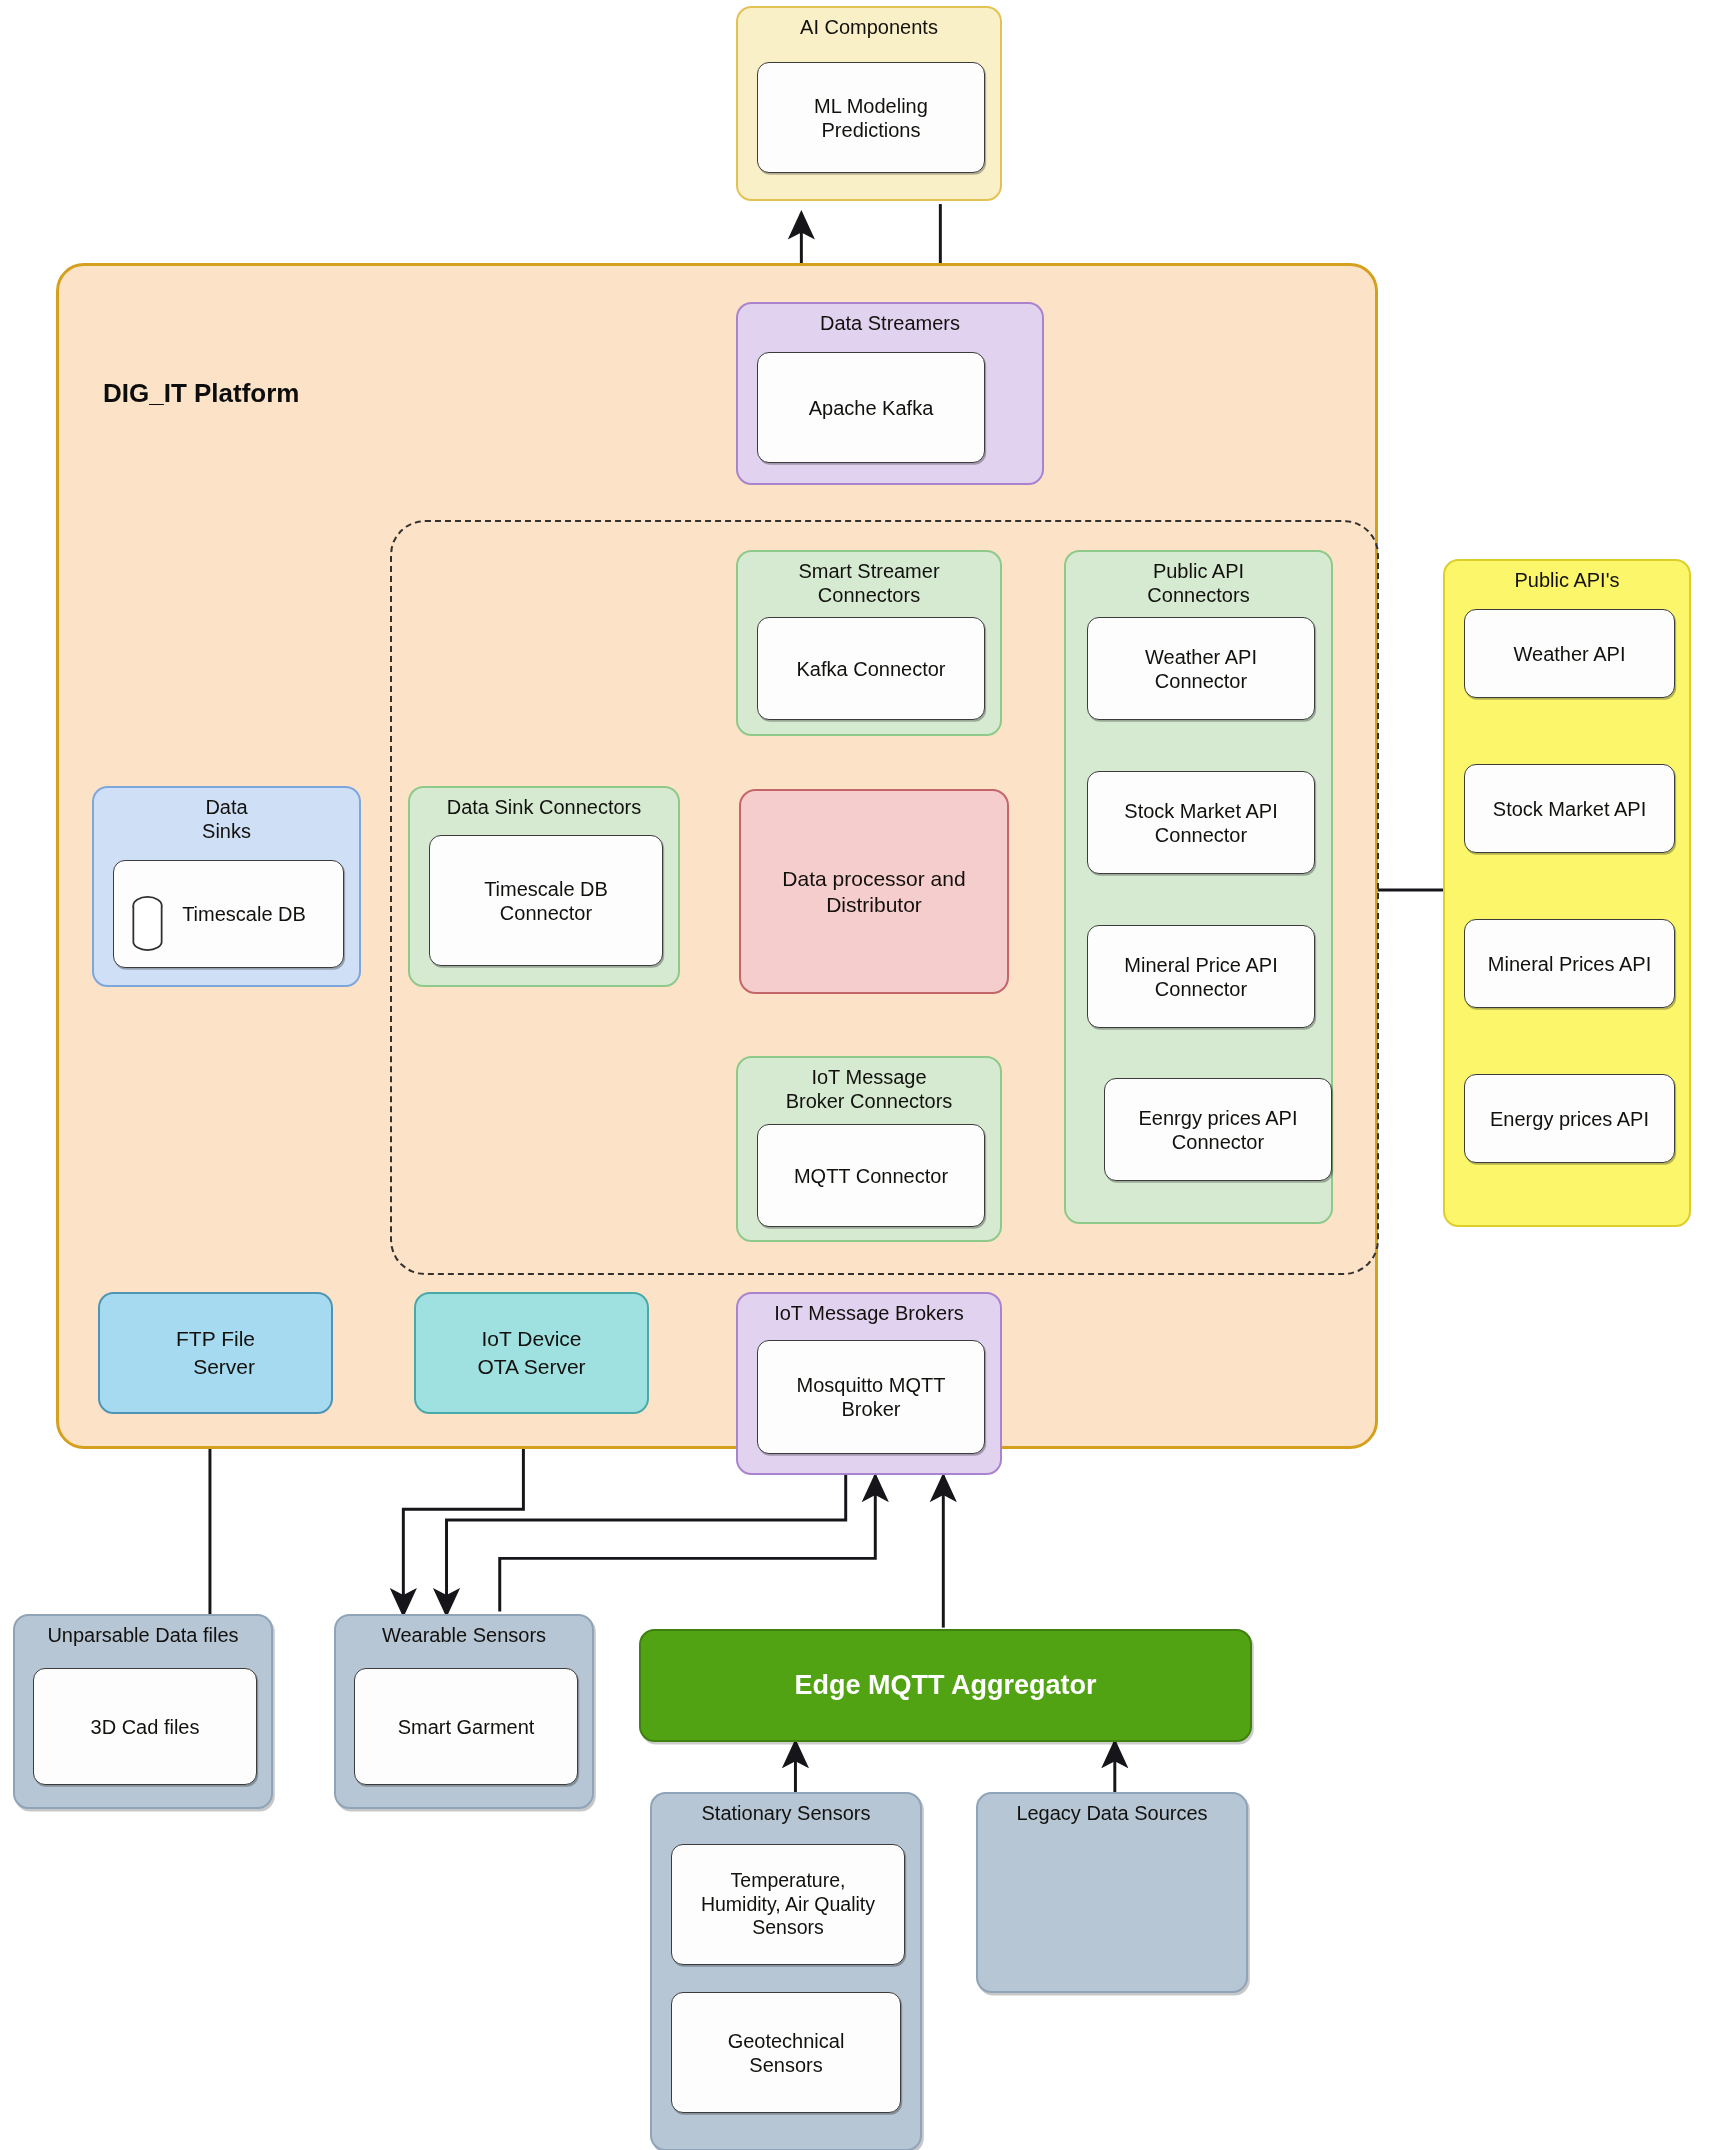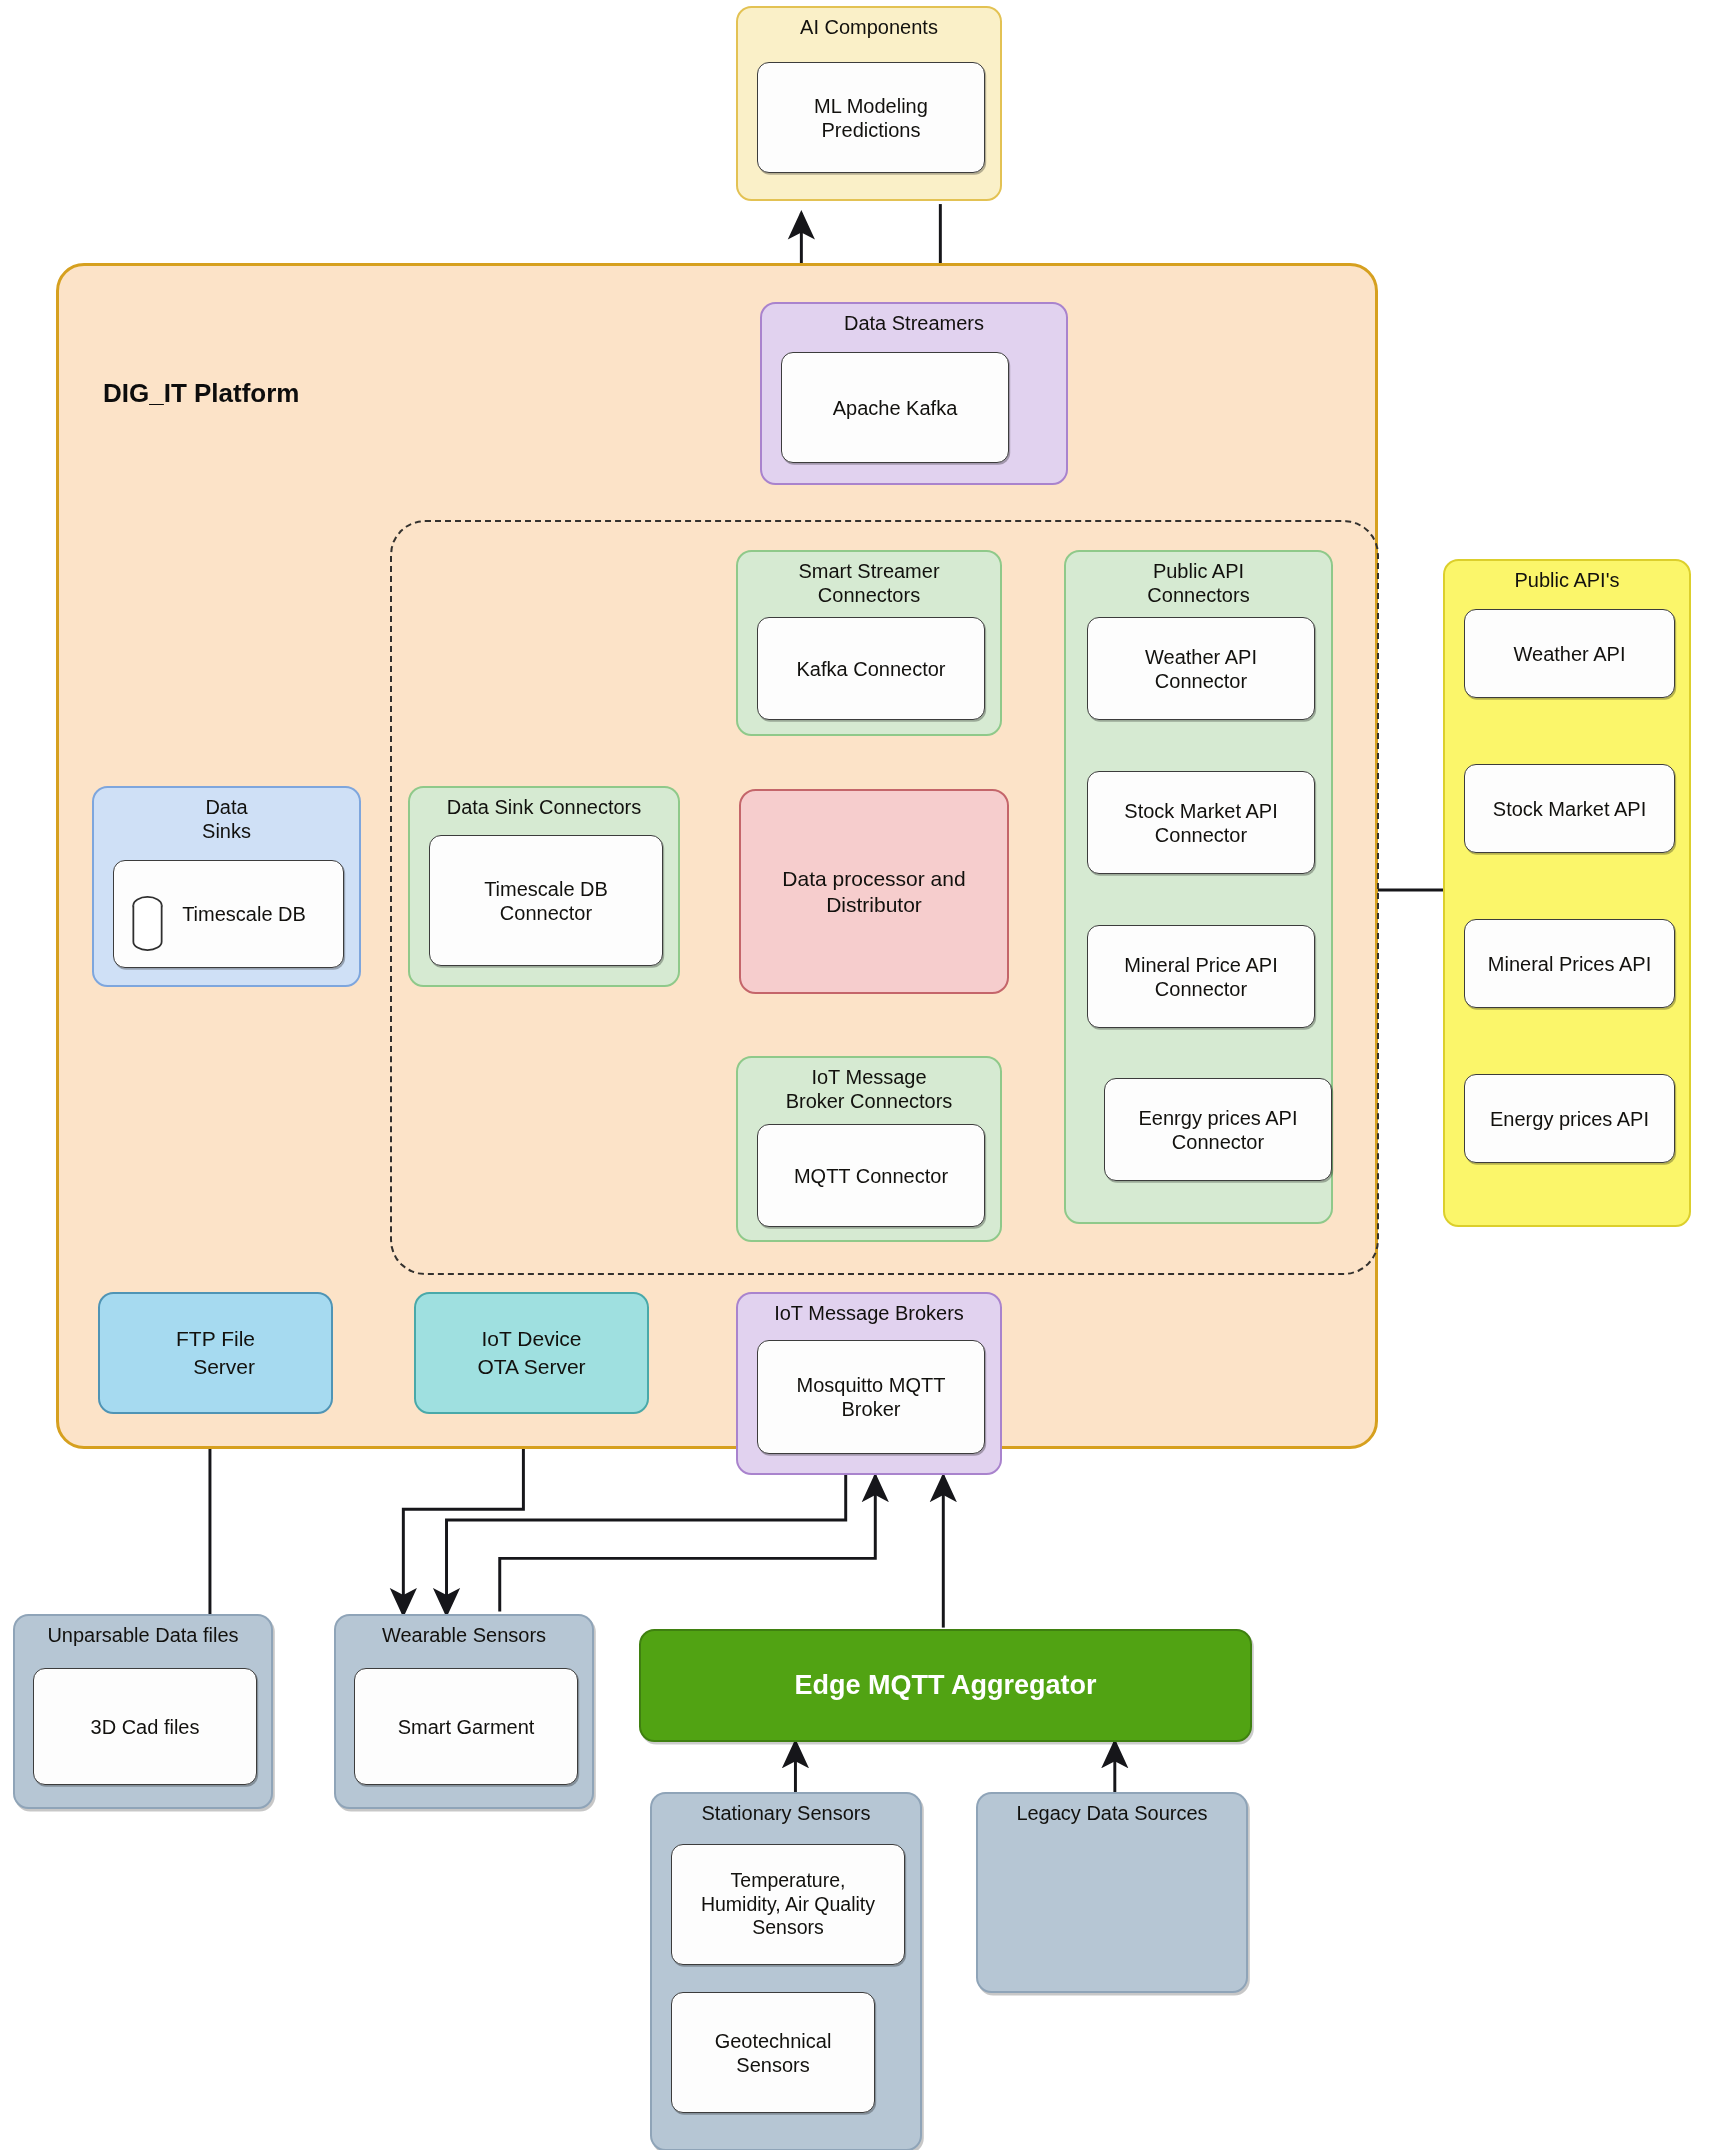--- a/index.html
+++ b/index.html
@@ -127,21 +127,21 @@
   <div class="grp y-grp" style="left:736px;top:6px;width:266px;height:195px;">
     <div class="gtitle">AI Components</div>
     <div class="leaf" style="left:19px;top:54px;width:228px;height:111px;">ML Modeling
 Predictions</div>
   </div>
 
   <div id="platform"></div>
   <div id="platform-title">DIG_IT Platform</div>
   <div id="inner-dashed"></div>
 
-  <div class="grp p-grp" style="left:736px;top:302px;width:308px;height:183px;margin-left:24px;">
+  <div class="grp p-grp" style="left:736px;top:302px;width:308px;height:183px;">
     <div class="gtitle">Data Streamers</div>
     <div class="leaf" style="left:19px;top:48px;width:228px;height:111px;">Apache Kafka</div>
   </div>
 
   <div class="grp g-grp" style="left:736px;top:550px;width:266px;height:186px;">
     <div class="gtitle">Smart Streamer
 Connectors</div>
     <div class="leaf" style="left:19px;top:65px;width:228px;height:103px;">Kafka Connector</div>
   </div>
 
@@ -217,21 +217,21 @@
     <div class="leaf" style="left:18px;top:52px;width:224px;height:117px;">Smart Garment</div>
   </div>
 
   <div id="edge">Edge MQTT Aggregator</div>
 
   <div class="grp gray-grp" style="left:650px;top:1792px;width:272px;height:359px;">
     <div class="gtitle">Stationary Sensors</div>
     <div class="leaf" style="left:19px;top:50px;width:234px;height:121px;font-size:19.5px;">Temperature,
 Humidity, Air Quality
 Sensors</div>
-    <div class="leaf" style="left:19px;top:198px;width:204px;height:121px;">Geotechnical
+    <div class="leaf" style="left:19px;top:198px;width:230px;height:121px;">Geotechnical
 Sensors</div>
   </div>
 
   <div class="grp gray-grp" style="left:976px;top:1792px;width:272px;height:201px;">
     <div class="gtitle">Legacy Data Sources</div>
   </div>
 
 </div>
 
 

